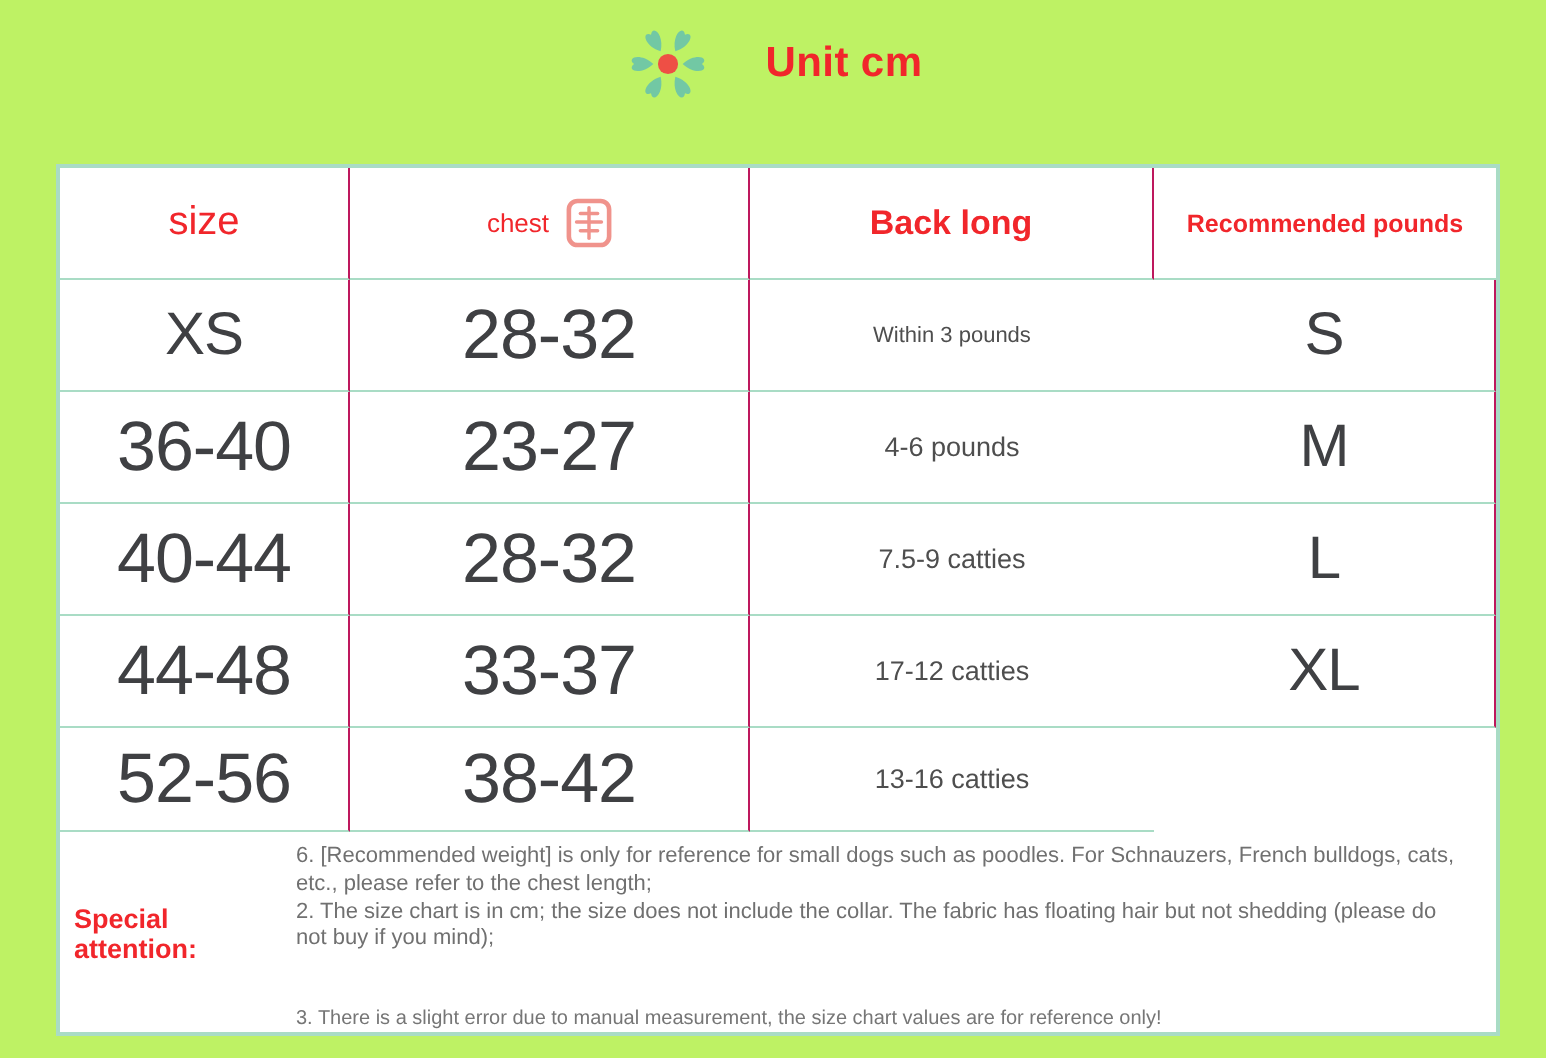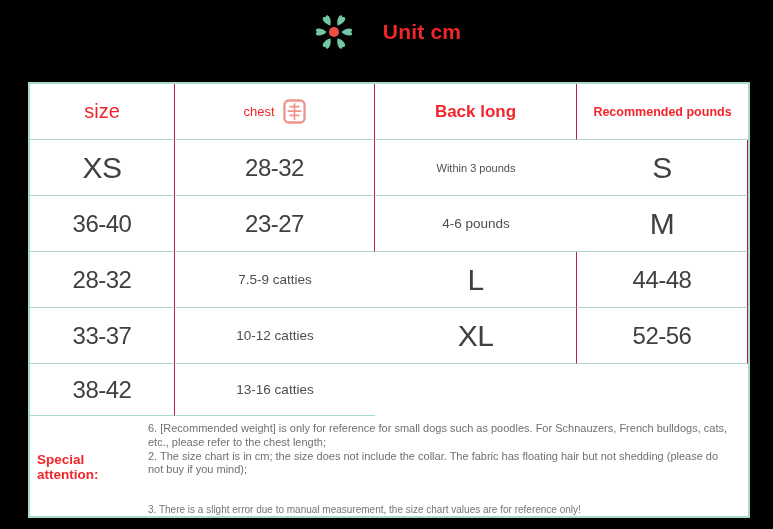--- a/index.html
+++ b/index.html
@@ -1,19 +1,19 @@
 <!DOCTYPE html>
 <html><head>
 <meta charset="utf-8">
 <style>
   html,body{margin:0;padding:0;background:#ffffff;}
   .page{
     position:relative;
     width:773px;height:529px;
-    background:#000000;
+    background:#bef264;
     font-family:"Liberation Sans", sans-serif;
     overflow:hidden;
     text-decoration:underline;
   }
   
   .top-bar{
     position:absolute;left:0;top:6px;width:773px;height:52px;
     display:flex;align-items:center;justify-content:center;gap:27px;
   }
   .flower{width:44px;height:44px;flex:0 0 auto;}
@@ -35,21 +35,21 @@
     border-right:1px solid #be185d;border-bottom:1px solid #a9dcc5;
     box-sizing:border-box;color:#3f4043;
   }
   .cell.last{border-right:none;}
   .hd{color:#f1262b;}
   .hd-size{font-size:20px;}
   .hd-chest{font-size:13px;gap:8px;text-align:right;}
   .hd-back{font-size:17px;font-weight:600;}
   .hd-weight{font-size:12.5px;font-weight:600;}
   .v-size{font-size:30px;letter-spacing:-0.5px;}
-  .v-num{font-size:24px;letter-spacing:-0.5px;}
+  .v-num{font-size:35px;letter-spacing:-0.5px;}
   .v-weight{font-size:13.5px;color:#4e4e4e;}
   .v-weight.small{font-size:11px;}
   .stamp{width:23px;height:25px;display:block;}
   
   .notes{
     display:flex;height:102px;box-sizing:border-box;
   }
   .notes-title{
     width:118px;flex:0 0 auto;display:flex;align-items:center;
     padding-left:7px;box-sizing:border-box;
@@ -107,27 +107,28 @@
       <div class="cell v-size">XS</div>
       <div class="cell v-num">28-32</div>
       <div class="cell v-weight small last">Within 3 pounds</div>
 
       <div class="cell v-size">S</div>
       <div class="cell v-num">36-40</div>
       <div class="cell v-num">23-27</div>
       <div class="cell v-weight last">4-6 pounds</div>
 
       <div class="cell v-size">M</div>
+      <div class="cell v-num">40-44</div>
       <div class="cell v-num">28-32</div>
       <div class="cell v-weight last">7.5-9 catties</div>
 
       <div class="cell v-size">L</div>
       <div class="cell v-num">44-48</div>
       <div class="cell v-num">33-37</div>
-      <div class="cell v-weight last">10-12 catties</div>
+      <div class="cell v-weight last">17-12 catties</div>
 
       <div class="cell v-size">XL</div>
       <div class="cell v-num">52-56</div>
       <div class="cell v-num">38-42</div>
       <div class="cell v-weight last">13-16 catties</div>
     </div>
 
     <div class="notes">
       <div class="notes-title">Special attention:</div>
       <div class="notes-list">

